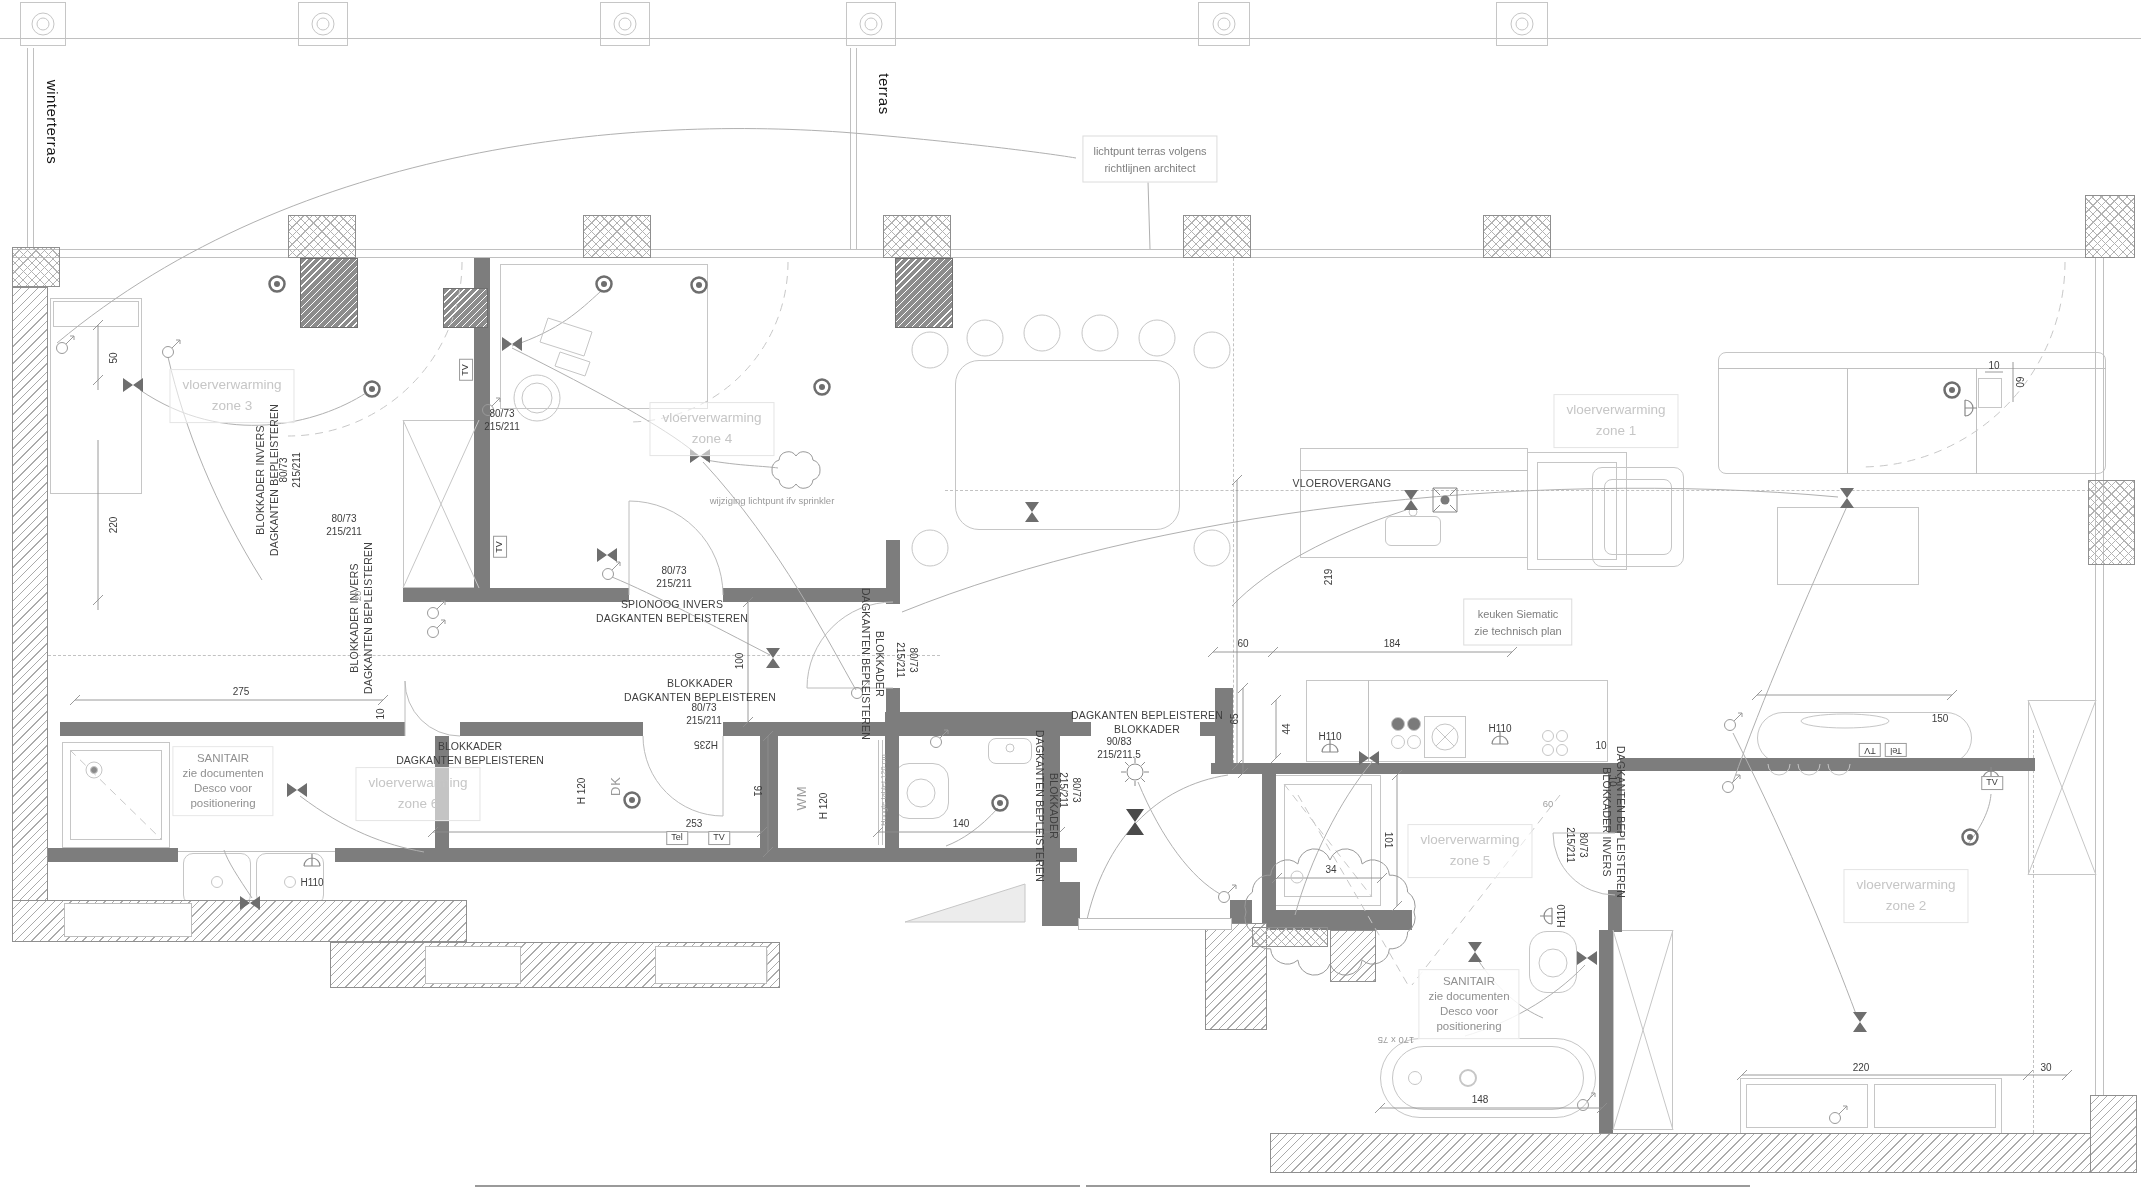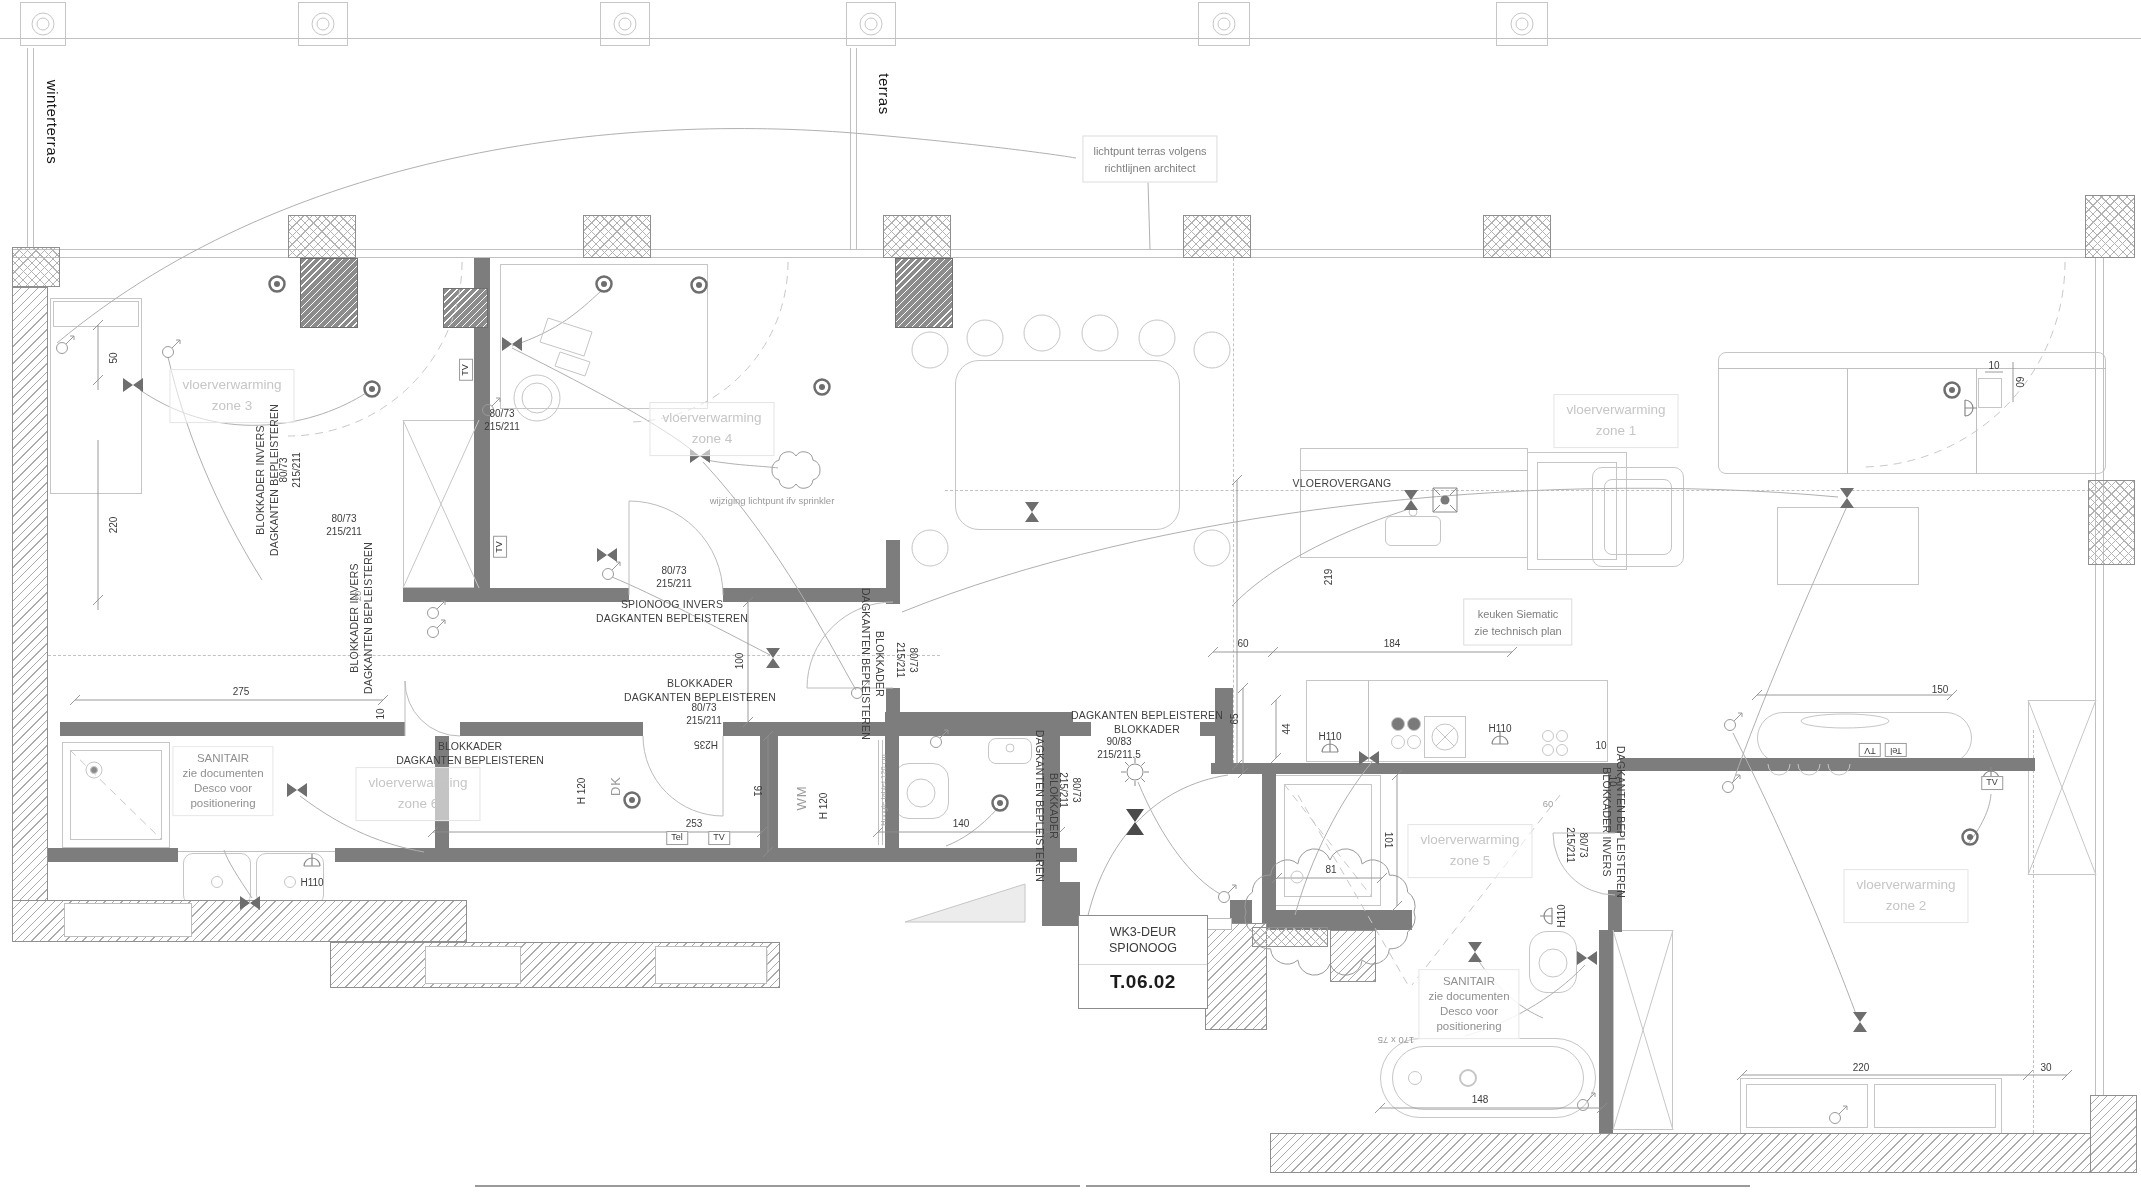--- a/index.html
+++ b/index.html
@@ -398,25 +398,25 @@
       <div class="lbl dim" style="left: 694px; top: 824px; transform: translate(-50%, -50%);">253</div>
       <div class="lbl dim" style="left: 961px; top: 824px; transform: translate(-50%, -50%);">140</div>
       <div class="lbl dim" style="left: 757px; top: 791px; transform: translate(-50%, -50%) rotate(90deg);">91</div>
       <div class="lbl dim" style="left: 740px; top: 661px; transform: translate(-50%, -50%) rotate(-90deg);">100</div>
       <div class="lbl dim" style="left: 1243px; top: 644px; transform: translate(-50%, -50%);">60</div>
       <div class="lbl dim" style="left: 1392px; top: 644px; transform: translate(-50%, -50%);">184</div>
       <div class="lbl dim" style="left: 1329px; top: 577px; transform: translate(-50%, -50%) rotate(-90deg);">219</div>
       <div class="lbl dim" style="left: 1235px; top: 719px; transform: translate(-50%, -50%) rotate(-90deg);">65</div>
       <div class="lbl dim" style="left: 1287px; top: 729px; transform: translate(-50%, -50%) rotate(-90deg);">44</div>
       <div class="lbl dim" style="left: 1388px; top: 840px; transform: translate(-50%, -50%) rotate(90deg);">101</div>
-      <div class="lbl dim" style="left: 1331px; top: 870px; transform: translate(-50%, -50%);">81</div>
+      <div class="lbl dim" style="left: 1331px; top: 870px; transform: translate(-50%, -50%);">34</div>
       <div class="lbl dim" style="left: 1480px; top: 1100px; transform: translate(-50%, -50%);">148</div>
       <div class="lbl dim" style="left: 1861px; top: 1068px; transform: translate(-50%, -50%);">220</div>
       <div class="lbl dim" style="left: 2046px; top: 1068px; transform: translate(-50%, -50%);">30</div>
-      <div class="lbl dim" style="left: 1940px; top: 690px; transform: translate(-50%, -50%);">150</div>
+      <div class="lbl dim" style="left: 1940px; top: 719px; transform: translate(-50%, -50%);">150</div>
       <div class="lbl dim" style="left: 1601px; top: 746px; transform: translate(-50%, -50%);">10</div>
       <div class="lbl dim" style="left: 1612px; top: 781px; transform: translate(-50%, -50%) rotate(90deg);">10</div>
       <div class="lbl dim" style="left: 114px; top: 358px; transform: translate(-50%, -50%) rotate(-90deg);">50</div>
       <div class="lbl dim" style="left: 114px; top: 525px; transform: translate(-50%, -50%) rotate(-90deg);">220</div>
       <div class="lbl dim" style="left: 381px; top: 714px; transform: translate(-50%, -50%) rotate(-90deg);">10</div>
       <div class="lbl dim" style="left: 1994px; top: 366px; transform: translate(-50%, -50%);">10</div>
       <div class="lbl dim" style="left: 2019px; top: 382px; transform: translate(-50%, -50%) rotate(90deg);">60</div>
       <div class="lbl dimg" style="left: 1548px; top: 803px; transform: translate(-50%, -50%);">60</div>
       <div class="lbl dimg" style="left: 357px; top: 596px; transform: translate(-50%, -50%) rotate(-90deg);">20</div>
       <div class="lbl dim" style="left: 706px; top: 744px; transform: translate(-50%, -50%) rotate(180deg);">H235</div>
@@ -432,28 +432,20 @@
       <div class="lbl small" style="left: 1396px; top: 1040px; transform: translate(-50%, -50%) rotate(180deg);">170  x  75</div>
       <div class="lbl tag" style="left: 677px; top: 838px; transform: translate(-50%, -50%);">Tel</div>
       <div class="lbl tag" style="left: 719px; top: 838px; transform: translate(-50%, -50%);">TV</div>
       <div class="lbl tag" style="left: 466px; top: 370px; transform: translate(-50%, -50%) rotate(-90deg);">TV</div>
       <div class="lbl tag" style="left: 500px; top: 547px; transform: translate(-50%, -50%) rotate(-90deg);">TV</div>
       <div class="lbl tag" style="left: 1992px; top: 783px; transform: translate(-50%, -50%);">TV</div>
       <div class="lbl tag" style="left: 1870px; top: 750px; transform: translate(-50%, -50%) rotate(180deg);">TV</div>
       <div class="lbl tag" style="left: 1896px; top: 750px; transform: translate(-50%, -50%) rotate(180deg);">Tel</div>
     </div>
 
-  <div id="entrybox">
-    <div class="t">
-      <span>WK3-DEUR</span><br>
-      <span>SPIONOOG</span>
-    </div>
-    <div class="dv"></div>
-    <div class="c">T.06.02</div>
-  </div>
 <div class="w" style="left: 403px; top: 588px; width: 226px; height: 14px;"></div>
     <div class="w" style="left: 723px; top: 588px; width: 163px; height: 14px;"></div>
     <div class="w" style="left: 474px; top: 258px; width: 16px; height: 344px;"></div>
     <div class="w" style="left: 886px; top: 540px; width: 14px; height: 64px;"></div>
     <div class="w" style="left: 886px; top: 688px; width: 14px; height: 48px;"></div>
     <div class="w" style="left: 60px; top: 722px; width: 345px; height: 14px;"></div>
     <div class="w" style="left: 460px; top: 722px; width: 183px; height: 14px;"></div>
     <div class="w" style="left: 723px; top: 722px; width: 352px; height: 14px;"></div>
     <div class="w" style="left: 435px; top: 736px; width: 14px; height: 114px;"></div>
     <div class="w" style="left: 760px; top: 736px; width: 18px; height: 114px;"></div>

